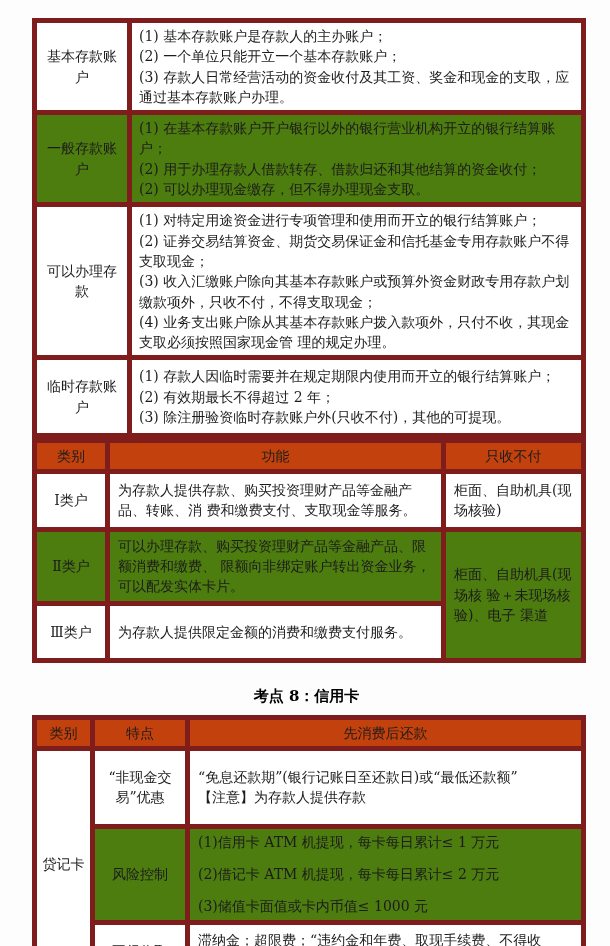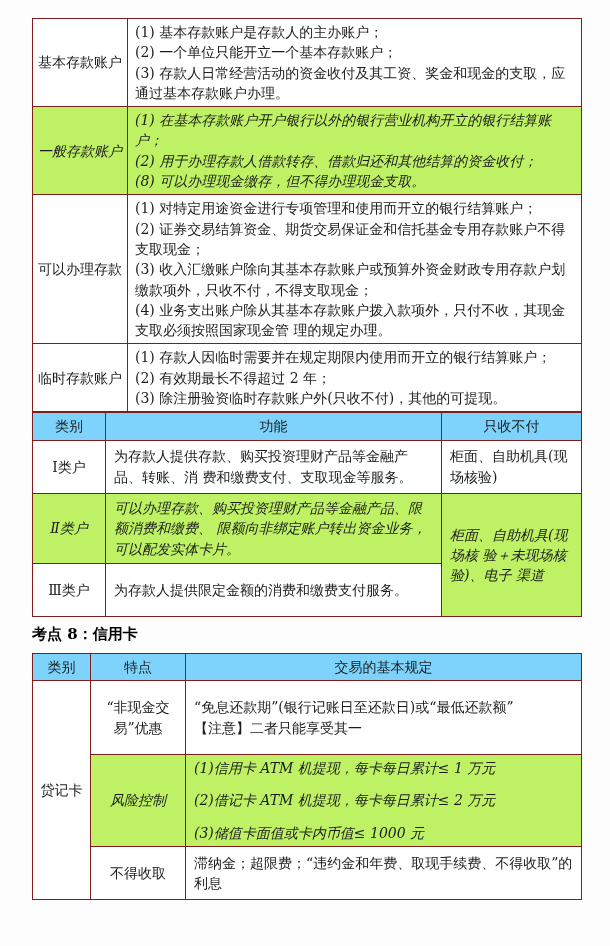--- a/index.html
+++ b/index.html
@@ -3,28 +3,28 @@
 <meta charset="utf-8">
 <style>
   html,body{margin:0;padding:0;background:#fdfdfd;}
   body{
     width:610px;height:946px;overflow:hidden;
     font-family:"DejaVu Serif","Liberation Serif",serif;
     color:#1c1c1c;
   }
   .page{box-sizing:border-box;width:610px;height:946px;padding:18px 29px 0 32px;background:#fdfdfd;}
   table{border-collapse:collapse;width:549px;table-layout:fixed;background:#fff;}
-  td,th{border:1px solid #7f1d1d;font-size:14px;line-height:1.45;vertical-align:middle;word-break:break-all;}
+  td,th{border:5px solid #7f1d1d;font-size:14px;line-height:1.45;vertical-align:middle;word-break:break-all;}
   table{border:1.5px solid #3b3b3b;}
-  th{font-weight:normal;background:#7dd3fc;padding:3px 4px;text-align:center;}
+  th{font-weight:normal;background:#c2410c;padding:3px 4px;text-align:center;}
   .cat{text-align:center;padding:16px 4px;}
   .content{padding:3px 8px 3px 7px;text-align:left;}
-  .shaded{background:#bef264;font-style:italic;}
+  .shaded{background:#4d7c0f;}
   .heading{font-size:15px;font-weight:bold;margin:18px 0 9px 0;color:#000;}
-  .h8{margin-top:8px;}
+  .h8{margin-top:24px;text-align:center;}
   .list{margin:0 0 6px 0;}
   .list-item{font-size:14px;line-height:1.45;margin:9px 0 9px 30px;}
   .num{display:inline-block;min-width:18px;}
   .t2 .content{padding:4px 8px;}
   .t3 .content{padding:3px 8px;}
   .mt2{margin-top:12px;}
   .mt8{margin-top:8px;}
 </style>
 </head>
 <body>
@@ -43,21 +43,21 @@
           <div>(1) 基本存款账户是存款人的主办账户；</div>
           <div>(2) 一个单位只能开立一个基本存款账户；</div>
           <div>(3) 存款人日常经营活动的资金收付及其工资、奖金和现金的支取，应通过基本存款账户办理。</div>
         </td>
       </tr>
       <tr>
         <td class="cat shaded">一般存款账户</td>
         <td class="content shaded">
           <div>(1) 在基本存款账户开户银行以外的银行营业机构开立的银行结算账户；</div>
           <div>(2) 用于办理存款人借款转存、借款归还和其他结算的资金收付；</div>
-          <div>(8) 可以办理现金缴存，但不得办理现金支取。</div>
+          <div>(2) 可以办理现金缴存，但不得办理现金支取。</div>
         </td>
       </tr>
       <tr>
         <td class="cat">可以办理存款</td>
         <td class="content">
           <div>(1) 对特定用途资金进行专项管理和使用而开立的银行结算账户；</div>
           <div>(2) 证券交易结算资金、期货交易保证金和信托基金专用存款账户不得支取现金；</div>
           <div>(3) 收入汇缴账户除向其基本存款账户或预算外资金财政专用存款户划缴款项外，只收不付，不得支取现金；</div>
           <div>(4) 业务支出账户除从其基本存款账户拨入款项外，只付不收，其现金支取必须按照国家现金管 理的规定办理。</div>
         </td>
@@ -111,28 +111,28 @@
   <table class="t3 mt8">
     <colgroup>
         <col style="width:58px">
         <col style="width:95px">
         <col style="width:396px">
       </colgroup>
     <tbody>
       <tr>
         <th>类别</th>
         <th>特点</th>
-        <th>交易的基本规定</th>
+        <th>先消费后还款</th>
       </tr>
       <tr>
         <td class="cat" rowspan="3">贷记卡</td>
         <td class="cat">“非现金交易”优惠</td>
         <td class="content">
           <div>“免息还款期”(银行记账日至还款日)或“最低还款额”</div>
-          <div>【注意】二者只能享受其一</div>
+          <div>【注意】为存款人提供存款</div>
         </td>
       </tr>
       <tr>
         <td class="cat shaded">风险控制</td>
         <td class="content shaded">
           <div>(1)信用卡 ATM 机提现，每卡每日累计≤ 1 万元</div>
           <div class="mt2">(2)借记卡 ATM 机提现，每卡每日累计≤ 2 万元</div>
           <div class="mt2">(3)储值卡面值或卡内币值≤ 1000 元</div>
         </td>
       </tr>

